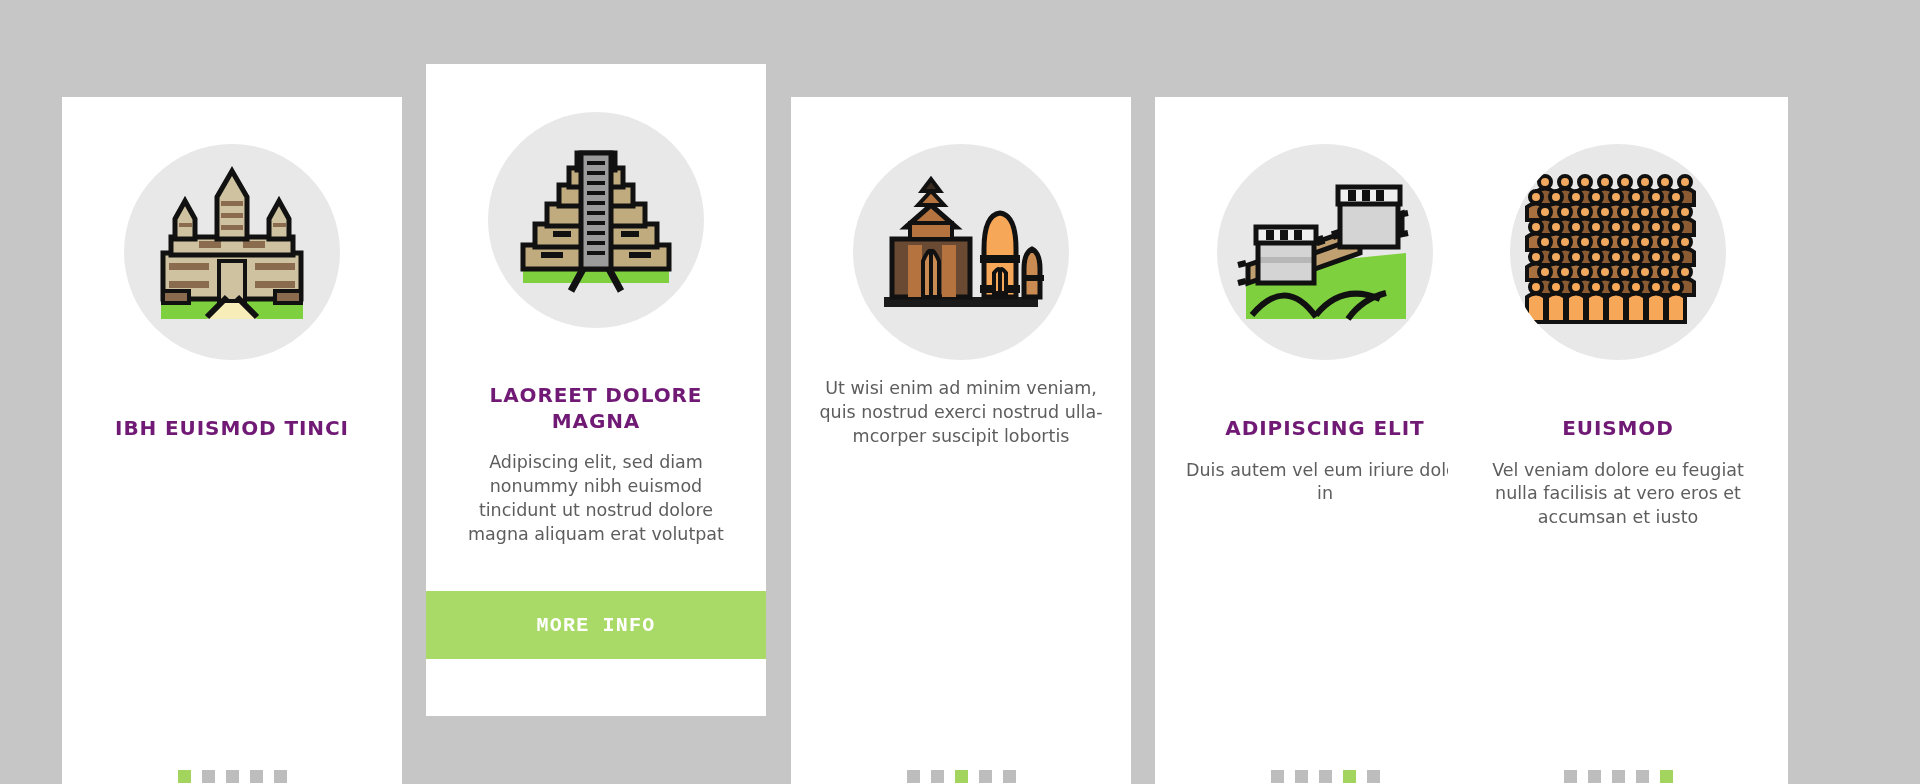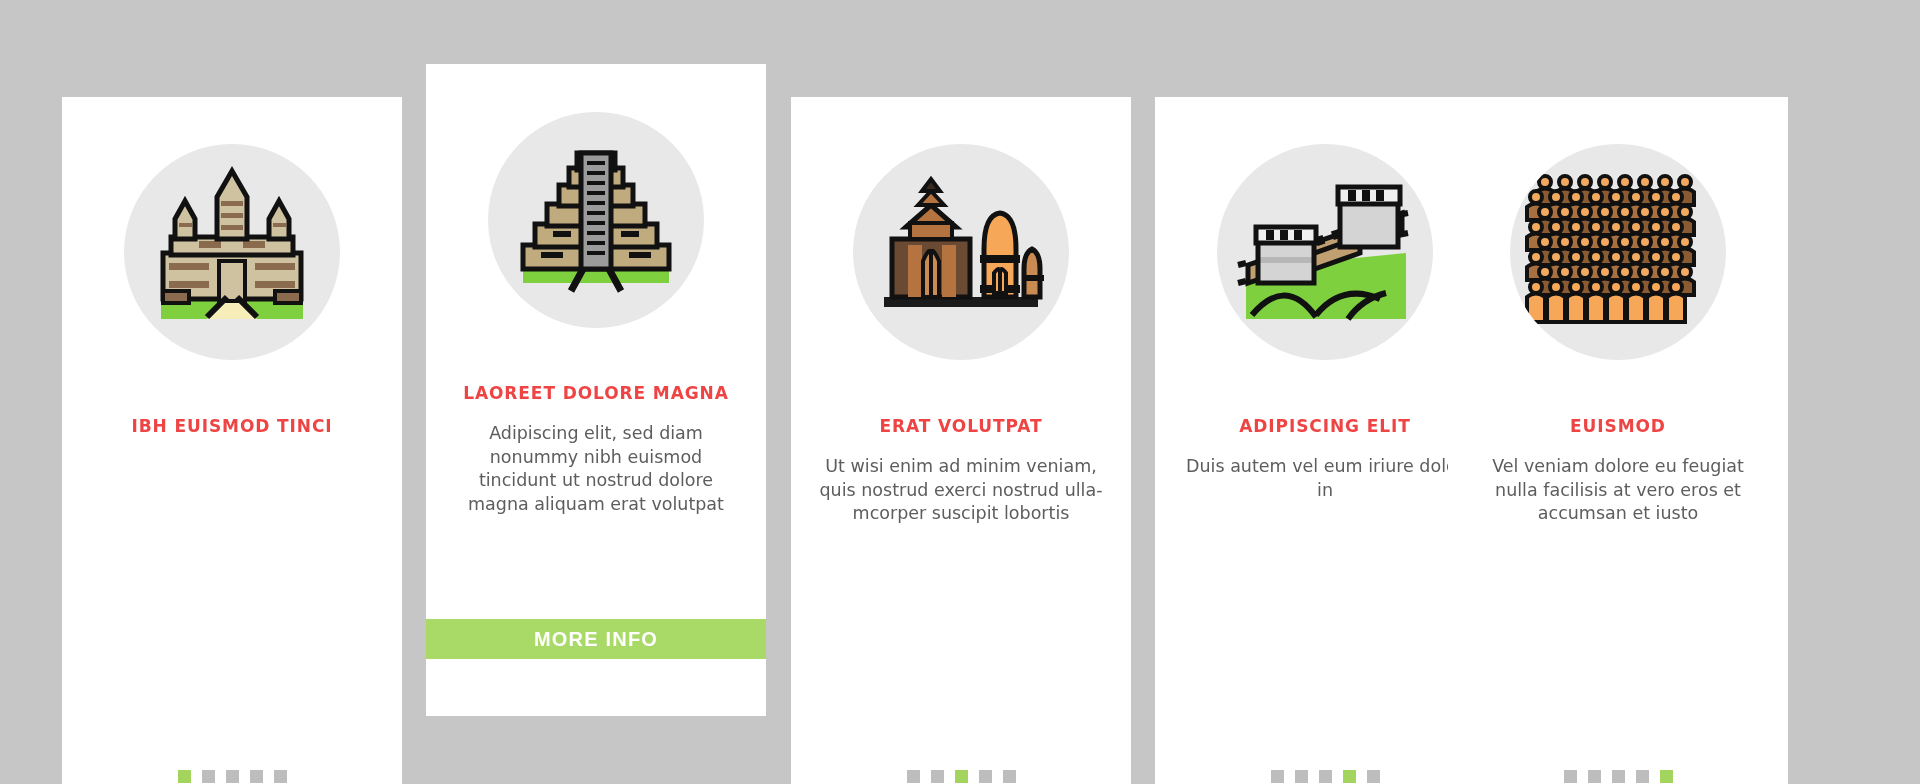--- a/index.html
+++ b/index.html
@@ -47,24 +47,24 @@
     align-items: center;
     justify-content: center;
     overflow: hidden;
   }
   .card.standard .icon-wrap { margin-top: 47px; }
   .card.featured .icon-wrap { margin-top: 48px; }
   .icon-wrap svg { display: block; }
 
   
   .card-title {
-    font-size: 17px;
+    font-size: 20px;
     font-weight: bold;
     letter-spacing: 0.9px;
-    color: #ef4444;
+    color: #701a75;
     text-align: center;
     line-height: 1.28;
     padding: 0 22px;
     text-transform: uppercase;
   }
   .card.standard .card-title { margin-top: 56px; }
   .card.featured .card-title { margin-top: 55px; }
 
   .card-body {
     font-size: 17.5px;
@@ -87,32 +87,32 @@
   }
   .dot { width: 13px; height: 13px; background: #bdbdbd; }
   .dot.active { background: #a2d45e; }
 
   
   .cta {
     position: absolute;
     bottom: 57px;
     left: 0;
     width: 100%;
-    height: 40px;
+    height: 68px;
     background: #a9da67;
     color: #ffffff;
     font-size: 20px;
     font-weight: bold;
     letter-spacing: 1.2px;
     display: flex;
     align-items: center;
     justify-content: center;
     border: none;
     cursor: pointer;
-    font-family: Liberation Sans, sans-serif;
+    font-family: Liberation Mono, monospace;
   }
 </style>
 </head>
 <body>
 
 <div class="board">
 
   <div class="card standard card-1">
     <div class="icon-wrap">
       <span>
@@ -219,21 +219,20 @@
           <rect x="114" y="98" width="40" height="8" fill="#111"></rect>
           <rect x="114" y="128" width="40" height="8" fill="#111"></rect>
           <path d="M134 136 L134 116 Q134 108 128 116 L128 136 Z" fill="#f7a758" stroke="#111" stroke-width="4"></path>
           <path d="M134 136 L134 116 Q134 108 140 116 L140 136 Z" fill="#f7a758" stroke="#111" stroke-width="4"></path>
 
           <path d="M158 140 L158 112 Q158 96 166 92 Q174 96 174 112 L174 140 Z" fill="#c98b52" stroke="#111" stroke-width="5"></path>
           <rect x="156" y="118" width="22" height="6" fill="#111"></rect>
         </svg>
       </span>
     </div>
-    <div class="card-title">ERAT VOLUTPAT</div>
     <div class="card-body">Ut wisi enim ad minim veniam, quis nostrud exerci nostrud ulla-mcorper suscipit lobortis</div>
     <div class="dots">
       <span class="dot"></span>
       <span class="dot"></span>
       <span class="dot active"></span>
       <span class="dot"></span>
       <span class="dot"></span>
     </div>
   </div>
 

